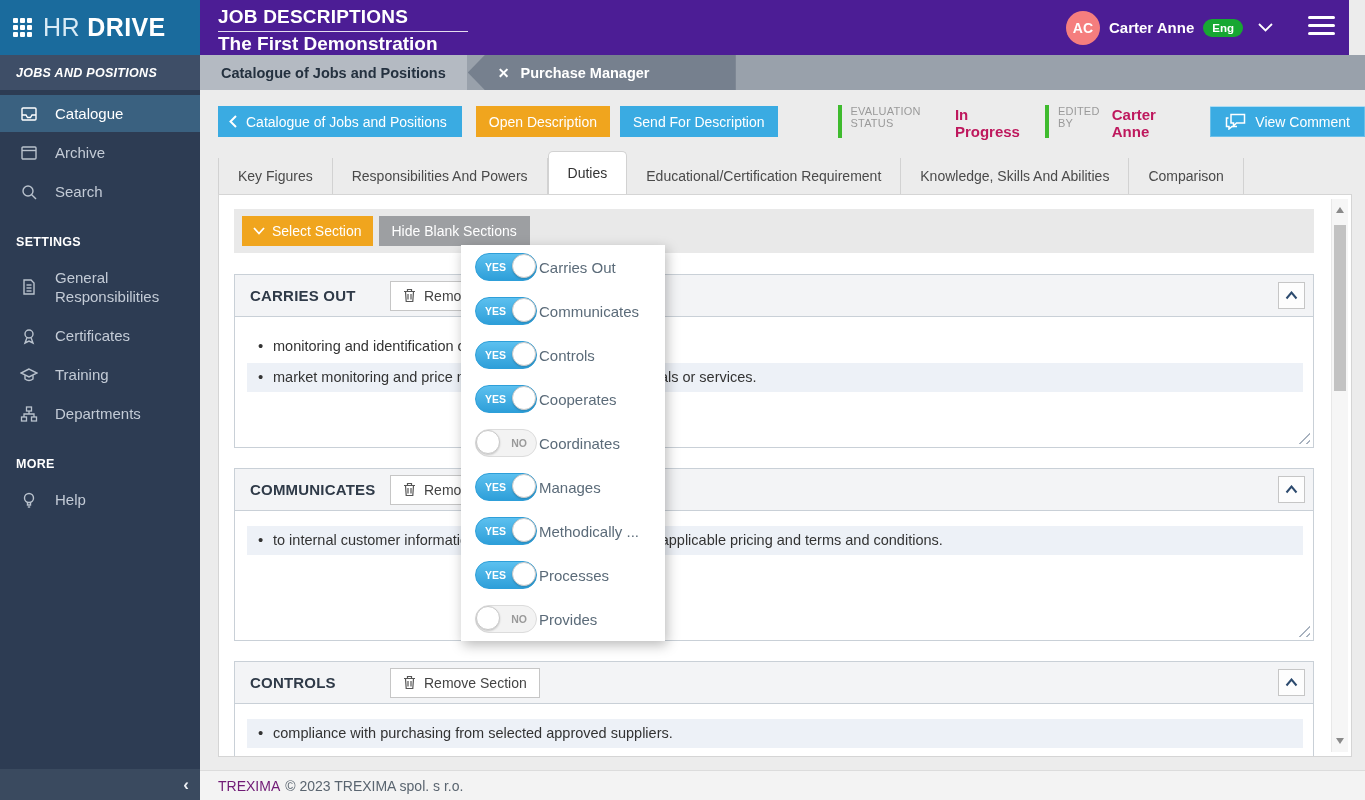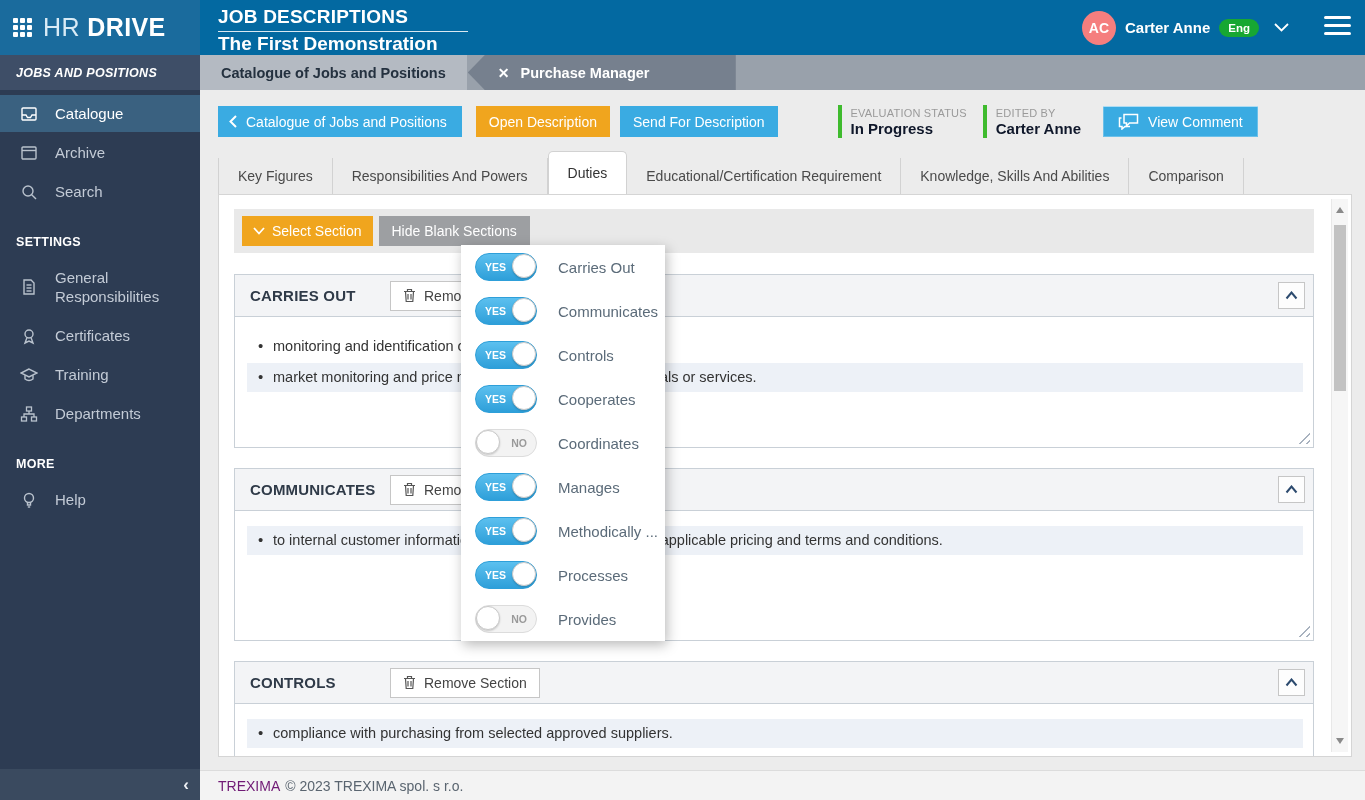--- a/index.html
+++ b/index.html
@@ -18,21 +18,21 @@
   .side-band { height:35px; background:#3e4e67; color:#fff; font-weight:700; font-size:12.5px; display:flex; align-items:center; padding-left:16px; letter-spacing:.3px;font-style:italic; }
   .side-item { display:flex; align-items:center; gap:17px; padding:9px 8px 9px 20px; margin-top:2px; color:#c3cbd6; font-size:15px; cursor:pointer; }
   .side-item.active { background:#3a6180; color:#fff; margin-top:5px; }
   .side-item .lbl { line-height:19px; max-width:120px; }
   .side-item svg { flex:0 0 18px; stroke:#b9c2cd; }
   .side-item.active svg { stroke:#fff; }
   .side-heading { color:#fff; font-weight:700; font-size:12.5px; padding:25px 16px 8px; letter-spacing:.3px; }
   .side-collapse { position:absolute; bottom:0; left:0; width:200px; height:31px; background:#3a4a5f; display:flex; align-items:center; justify-content:flex-end; padding-right:11px; color:#eef1f5; font-size:17px; font-weight:700; cursor:pointer; }
 
   
-  .app-header { position:absolute; left:200px; top:0; right:0; height:55px; background:#0369a1; color:#fff; }
+  .app-header { position:absolute; left:200px; top:0; right:16px; height:55px; background:#4c1d95; color:#fff; }
   .app-title { position:absolute; left:18px; top:6px; font-size:19px; font-weight:800; letter-spacing:.2px; border-bottom:1px solid rgba(255,255,255,.85); padding:0 60px 3px 0; }
   .app-subtitle { position:absolute; left:18px; top:33px; font-size:19px; font-weight:600; }
   .user-area { position:absolute; right:76px; top:0; height:55px; display:flex; align-items:center; gap:9px; }
   .avatar { width:34px; height:34px; border-radius:50%; background:#f57e7e; display:flex; align-items:center; justify-content:center; font-size:14px; font-weight:700; cursor:pointer; }
   .user-name { font-weight:700; font-size:15px; }
   .lang-pill { background:#17a732; border-radius:11px; padding:3px 9px; font-size:11.5px; font-weight:700; }
   .user-caret { margin-left:6px; cursor:pointer; }
   .hamburger { position:absolute; right:14px; top:16px; width:27px; cursor:pointer; }
   .hamburger i { display:block; height:3px; background:#fff; border-radius:2px; margin-bottom:5px; }
 
@@ -43,23 +43,23 @@
   .ws-close { font-weight:700; font-size:14px; cursor:pointer; }
 
   
   .main { position:absolute; left:200px; top:90px; right:0; bottom:30px; background:#ececec; }
 
   .toolbar { position:absolute; left:18px; top:16px; height:31px; display:flex; align-items:center; }
   .btn { height:31px; border:none; font-family:inherit; font-size:14px; color:#fff; display:inline-flex; align-items:center; cursor:pointer; white-space:nowrap; }
   .btn-back { background:#3aabe2; padding:0 15px 0 11px; gap:9px; margin-right:14px; }
   .btn-open { background:#f0a51e; padding:0 13px; margin-right:10px; }
   .btn-send { background:#3aabe2; padding:0 13px; margin-right:60px; }
-  .status-block { border-left:4px solid #3fbb2e; padding-left:9px; margin-right:16px; display:flex; flex-direction:column; justify-content:center; height:33px; }
+  .status-block { border-left:4px solid #3fbb2e; padding-left:9px; margin-right:16px; display:flex; justify-content:center; height:33px; }
   .status-label { font-size:11px; color:#9a9a9a; letter-spacing:.2px; }
-  .status-value { font-size:15px; font-weight:700; color:#0f172a; margin-top:1px; }
+  .status-value { font-size:15px; font-weight:700; color:#be185d; margin-top:1px; }
   .btn-comment { background:#3aabe2; padding:0 15px; gap:9px; margin-left:6px; box-shadow:inset 0 1px 0 rgba(255,255,255,.45), inset 0 0 0 1px rgba(255,255,255,.25); }
 
   .tabs-row { position:absolute; left:18px; top:68px; right:13px; height:36px; display:flex; align-items:flex-end; }
   .tab { height:36px; display:flex; align-items:center; padding:0 19px; font-size:14px; color:#4a4a4a; border-right:1px solid #d2d2d2; cursor:pointer; white-space:nowrap; }
   .tab:first-child { border-left:1px solid #d2d2d2; }
   .tab.active { background:#fff; border:1px solid #d2d2d2; border-bottom:none; border-radius:5px 5px 0 0; height:43px; position:relative; z-index:3; color:#333; }
 
   .panel { position:absolute; left:18px; top:104px; right:13px; bottom:13px; background:#fff; border:1px solid #d5d5d5; z-index:1; }
   .panel-inner { position:absolute; left:15px; right:37px; top:14px; bottom:0; overflow:hidden; }
 
@@ -82,21 +82,21 @@
   .grip { position:absolute; right:3px; bottom:3px; width:12px; height:12px; clip-path:polygon(100% 0,100% 100%,0 100%); background:repeating-linear-gradient(135deg,#a8b2bf 0 1.5px,transparent 1.5px 4.5px); }
 
   
   .scrollbar { position:absolute; top:4px; right:3px; bottom:4px; width:17px; background:#f6f6f6; border-left:1px solid #e8e8e8; }
   .sb-up { position:absolute; top:8px; left:4px; width:0; height:0; border-left:4.5px solid transparent; border-right:4.5px solid transparent; border-bottom:6px solid #8a8a8a; }
   .sb-thumb { position:absolute; top:26px; left:2px; width:12px; height:166px; background:#c2c2c2; cursor:grab; }
   .sb-down { position:absolute; bottom:8px; left:4px; width:0; height:0; border-left:4.5px solid transparent; border-right:4.5px solid transparent; border-top:6px solid #8a8a8a; }
 
   
   .dropdown { position:absolute; left:461px; top:245px; width:204px; background:#fff; box-shadow:2px 4px 12px rgba(0,0,0,.28); z-index:50; }
-  .dd-row { height:44px; display:flex; align-items:center; gap:21px; padding-left:14px; }
+  .dd-row { height:44px; display:flex; align-items:center; gap:2px; padding-left:14px; }
   .toggle { position:relative; width:62px; height:28px; border-radius:14px; flex:0 0 62px; cursor:pointer; }
   .toggle.on { background:linear-gradient(#5cc0ef,#2e9fd9); border:1px solid #2e9fd9; }
   .toggle.off { background:#f3f3f3; border:1px solid #dcdcdc; }
   .knob { position:absolute; top:0; width:24px; height:24px; border:1px solid #c9c9c9; border-radius:50%; background:#fff; box-shadow:0 1px 2px rgba(0,0,0,.18); }
   .toggle.on .knob { right:0; }
   .toggle.off .knob { left:0; }
   .t-label { position:absolute; top:7px; font-size:10.5px; font-weight:700; }
   .toggle.on .t-label { left:9px; color:#fff; }
   .toggle.off .t-label { right:9px; color:#9a9a9a; }
   .dd-label { font-size:15px; color:#5b6b79; white-space:nowrap; }

